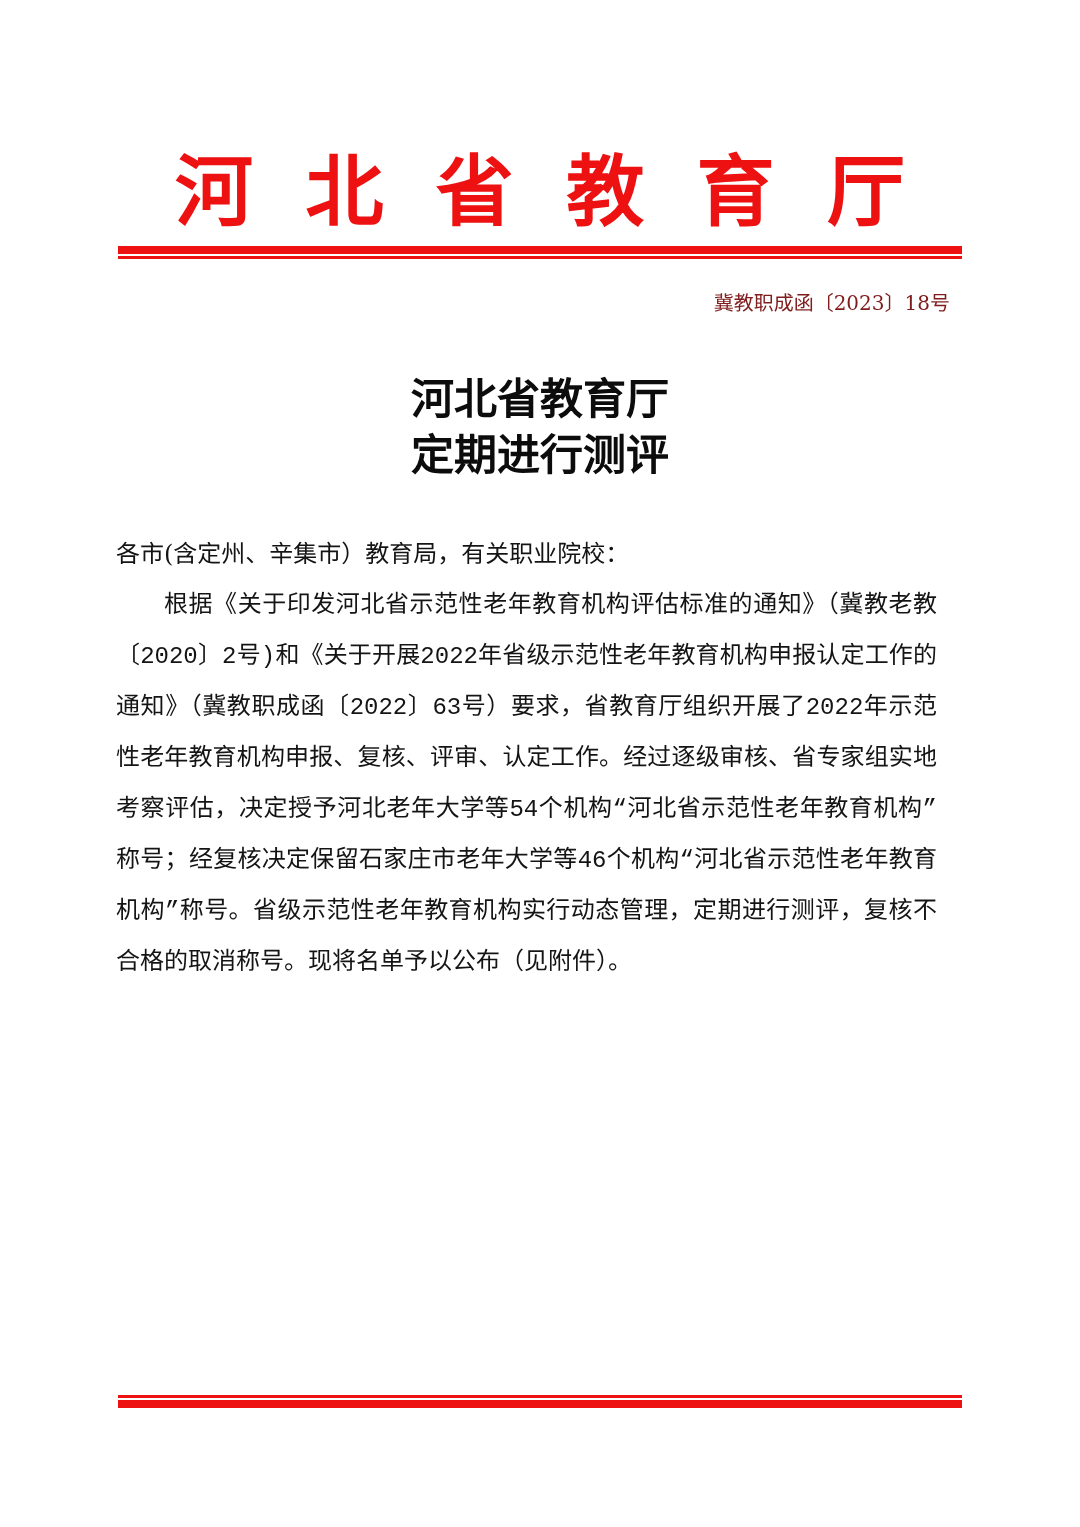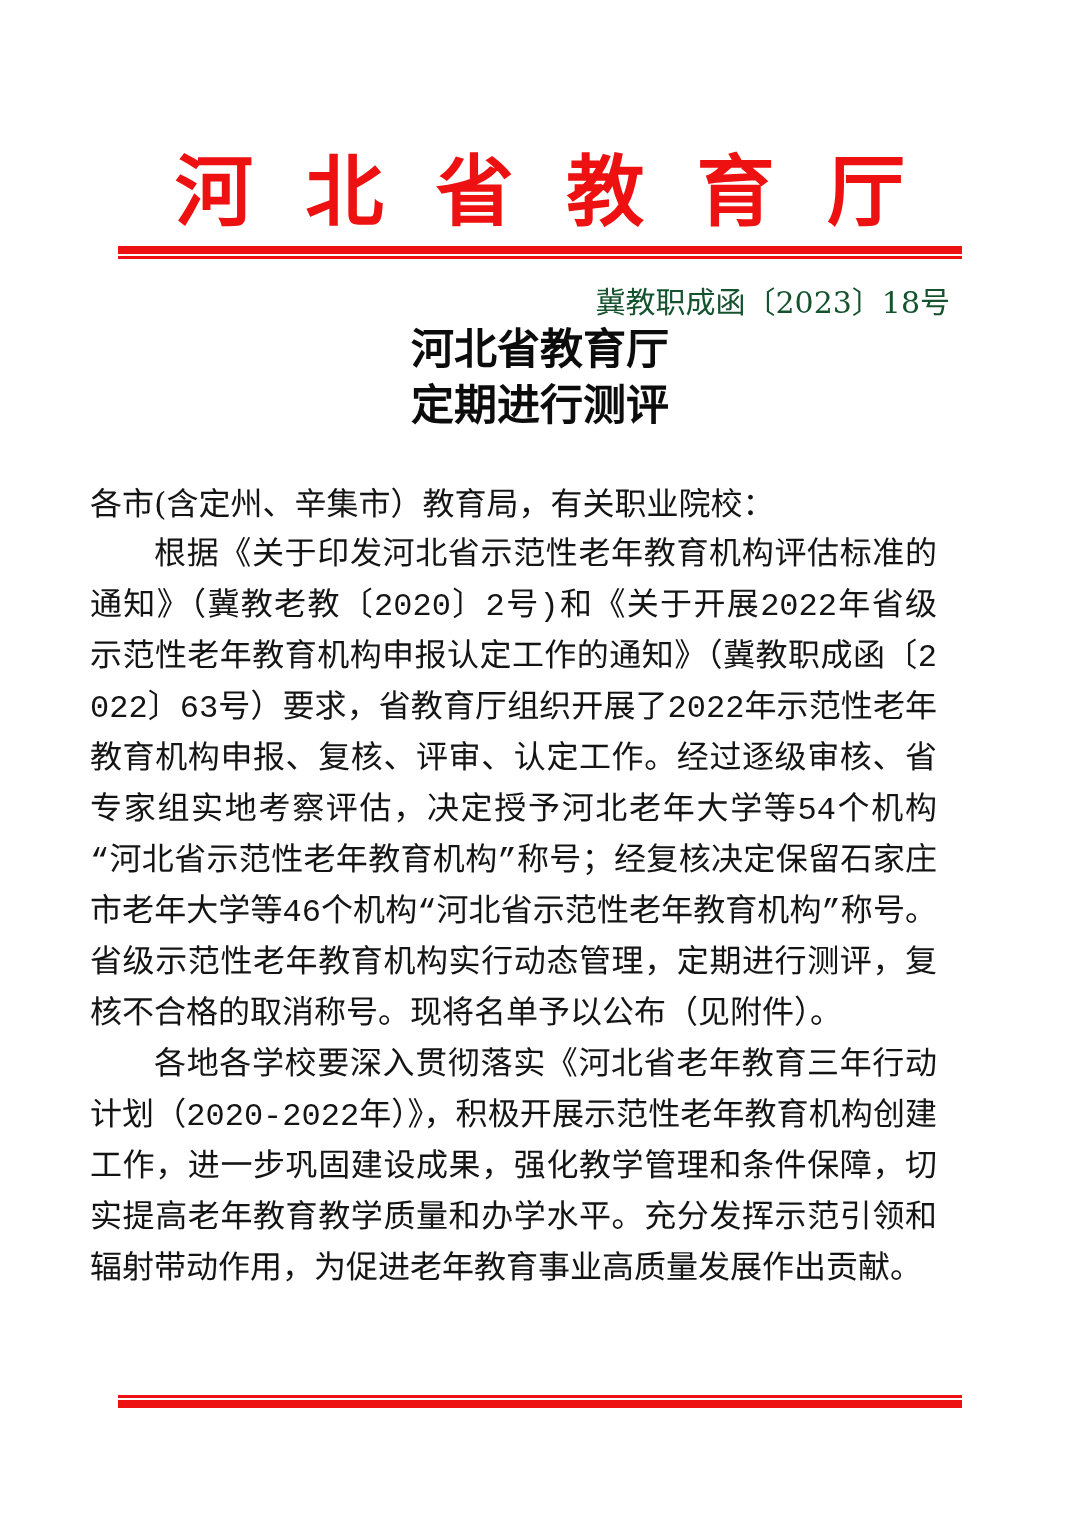--- a/index.html
+++ b/index.html
@@ -54,37 +54,38 @@
     height: 13px;
     background: linear-gradient(180deg,
       var(--red, #ee1111) 0px, var(--red, #ee1111) 3px,
       #ffffff 3px, #ffffff 5px,
       var(--red, #ee1111) 5px, var(--red, #ee1111) 13px);
   }
 
   .doc-number {
     margin: 26px 130px 0 0;
     text-align: right;
-    font-size: 30px;
+    font-size: 20px;
     line-height: 36px;
-    color: #14532d;
+    color: #7f1d1d;
     padding-left: 6px;
   }
 
   .title {
+    margin-top: 50px;
     text-align: center;
     font-weight: bold;
     font-size: 43px;
     line-height: 56px;
     color: #0c0c0c;
   }
 
   .body-text {
-    margin: 46px 143px 0 90px;
-    font-size: 32px;
+    margin: 46px 143px 0 116px;
+    font-size: 24px;
     line-height: 51px;
     text-align: justify;
     text-justify: inter-character;
     word-break: break-all;
     color: #141414;
   }
   .body-text p.indent { text-indent: 2em; font-family: Liberation Mono, monospace; }
 </style>
 </head>
 <body>
@@ -105,18 +106,17 @@
   <div class="doc-number">冀教职成函〔2023〕18号</div>
 
   <div class="title">
     <div>河北省教育厅</div>
     <div>定期进行测评</div>
   </div>
 
   <div class="body-text">
     <p>各市(含定州、辛集市）教育局，有关职业院校：</p>
     <p class="indent">根据《关于印发河北省示范性老年教育机构评估标准的通知》（冀教老教〔2020〕2号)和《关于开展2022年省级示范性老年教育机构申报认定工作的通知》（冀教职成函〔2022〕63号）要求，省教育厅组织开展了2022年示范性老年教育机构申报、复核、评审、认定工作。经过逐级审核、省专家组实地考察评估，决定授予河北老年大学等54个机构“河北省示范性老年教育机构”称号；经复核决定保留石家庄市老年大学等46个机构“河北省示范性老年教育机构”称号。省级示范性老年教育机构实行动态管理，定期进行测评，复核不合格的取消称号。现将名单予以公布（见附件）。</p>
-    <p class="indent">各地各学校要深入贯彻落实《河北省老年教育三年行动计划（2020-2022年）》，积极开展示范性老年教育机构创建工作，进一步巩固建设成果，强化教学管理和条件保障，切实提高老年教育教学质量和办学水平。充分发挥示范引领和辐射带动作用，为促进老年教育事业高质量发展作出贡献。</p>
   </div>
 
   <div class="rule-bottom"></div>
 
 </div>
 
 </body></html>

